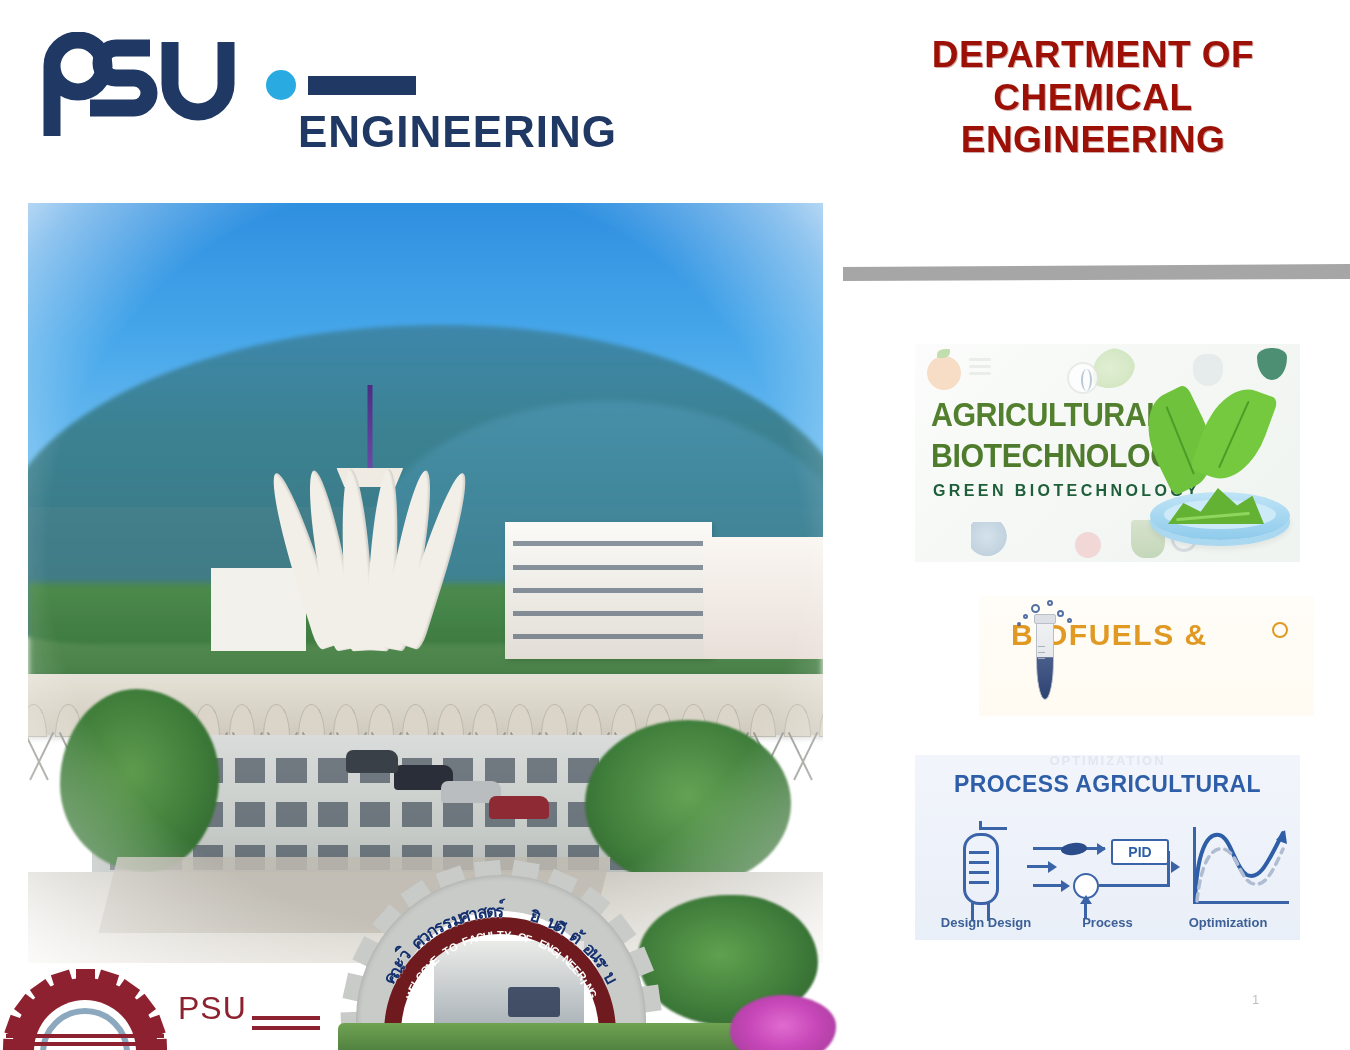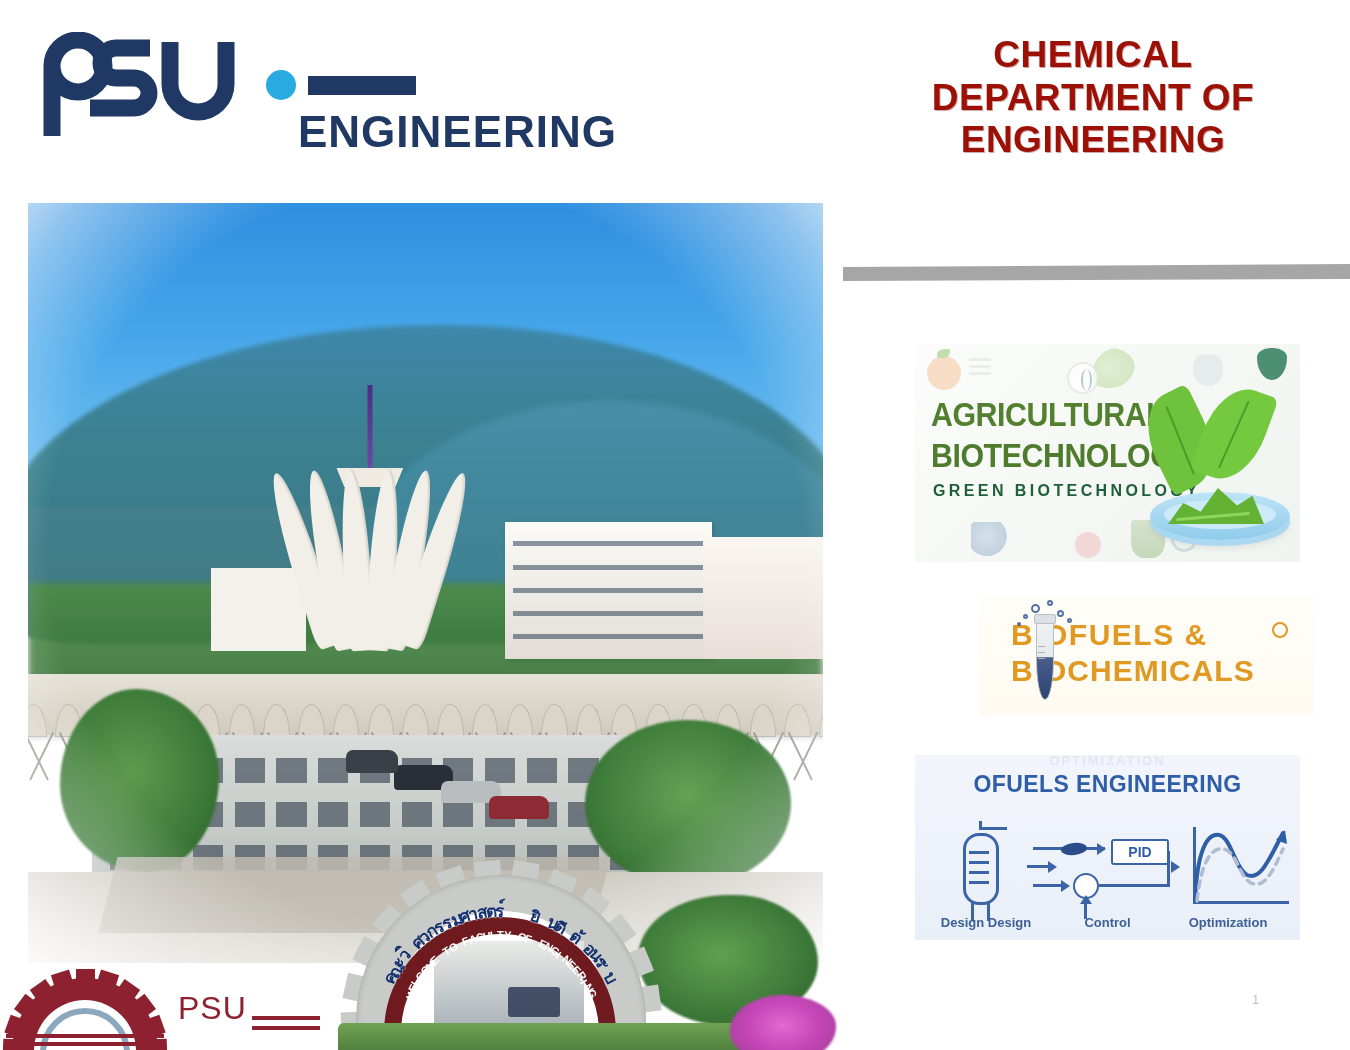--- a/index.html
+++ b/index.html
@@ -270,22 +270,22 @@
         <path d="M120 16 L86 16 A15 15 0 0 0 86 46 L104 46 A15 15 0 0 1 104 76 L60 76"></path>
         <path d="M140 10 L140 52 A28 28 0 0 0 196 52 L196 10"></path>
       </g>
     </svg>
     <div class="psu-dot"></div>
     <div class="psu-bar"></div>
     <div class="psu-eng">ENGINEERING</div>
   </div>
 
   <div class="title-block">
+    <div class="line">DEPARTMENT OF</div>
     <div class="line">CHEMICAL</div>
-    <div class="line">DEPARTMENT OF</div>
     <div class="line">ENGINEERING</div>
   </div>
   <div class="gray-bar"></div>
 
   <div class="photo-wrap">
     <div class="photo">
       <div class="sky"></div>
       <div class="mountain"></div>
       <div class="mountain2"></div>
       <div class="treeline"></div>
@@ -570,21 +570,20 @@
       <div class="dish">
           <div class="dish-in"></div>
         </div>
       <div class="mound"></div>
       <div class="mound-ln"></div>
     </div>
   </div>
 
   <div class="panel p-bio">
     <div class="bio-l1">B OFUELS  &amp;</div>
-    <div class="bio-l2">B OCHEMICALS</div>
     <div id="bubbles">
         <div class="bub" style="left: 52px; top: 8px; width: 9px; height: 9px;"></div>
         <div class="bub" style="left: 68px; top: 4px; width: 6px; height: 6px;"></div>
         <div class="bub" style="left: 44px; top: 18px; width: 5px; height: 5px;"></div>
         <div class="bub" style="left: 78px; top: 14px; width: 7px; height: 7px;"></div>
         <div class="bub" style="left: 60px; top: 22px; width: 10px; height: 10px;"></div>
         <div class="bub" style="left: 88px; top: 22px; width: 5px; height: 5px;"></div>
         <div class="bub" style="left: 38px; top: 26px; width: 4px; height: 4px;"></div>
       </div>
     <div class="tube">
@@ -592,21 +591,21 @@
       <div class="tube-cap"></div>
       <div class="tube-mark" style="top:34px"></div>
       <div class="tube-mark" style="top:40px"></div>
       <div class="tube-mark" style="top:46px"></div>
     </div>
     <div class="bio-ring"></div>
   </div>
 
   <div class="panel p-proc">
     <div class="proc-ghost">OPTIMIZATION</div>
-    <div class="proc-t1">OFUELS ENGINEERING</div>
+    <div class="proc-t1">PROCESS AGRICULTURAL</div>
 
     <div class="vessel"></div>
     <div class="vessel-ln" style="left:54px; top:96px"></div>
     <div class="vessel-ln" style="left:54px; top:106px"></div>
     <div class="vessel-ln" style="left:54px; top:116px"></div>
     <div class="vessel-ln" style="left:54px; top:126px"></div>
     <div class="vessel-top"></div>
     <div class="wire" style="left:64px; top:66px; width:3px; height:9px;"></div>
     <div class="vessel-leg" style="left:56px"></div>
     <div class="vessel-leg" style="left:72px"></div>
@@ -628,21 +627,21 @@
 
     <div class="opt-axis-y"></div>
     <div class="opt-axis-x"></div>
     <svg style="position:absolute;left:276px;top:66px;width:104px;height:84px" viewBox="0 0 104 84">
       <path d="M4 80 C6 30, 16 12, 28 14 C40 16, 44 48, 56 54 C70 60, 78 38, 92 12" fill="none" stroke="#2F5EA8" stroke-width="4" stroke-linecap="round"></path>
       <path d="M85 19 L94 9 L96 23 Z" fill="#2F5EA8"></path>
       <path d="M6 80 C10 42, 20 26, 32 28 C46 30, 48 56, 60 62 C74 68, 82 50, 92 28" fill="none" stroke="#AFBCD2" stroke-width="3.5" stroke-linecap="round" stroke-dasharray="7 6"></path>
     </svg>
 
     <div class="proc-cap pc1">Design Design</div>
-    <div class="proc-cap pc2">Control</div>
+    <div class="proc-cap pc2">Process</div>
     <div class="proc-cap pc3">Optimization</div>
   </div>
 
   <div class="foot-logo">
     <div class="cog">
       <div id="cogTeeth">
           <div class="cog-tooth" style="left: -10.4549px; top: 62.4174px; transform: rotate(-88deg);"></div>
           <div class="cog-tooth" style="left: -6.21225px; top: 40.1766px; transform: rotate(-70.4deg);"></div>
           <div class="cog-tooth" style="left: 4.55679px; top: 20.2597px; transform: rotate(-52.8deg);"></div>
           <div class="cog-tooth" style="left: 20.844px; top: 4.53128px; transform: rotate(-35.2deg);"></div>

